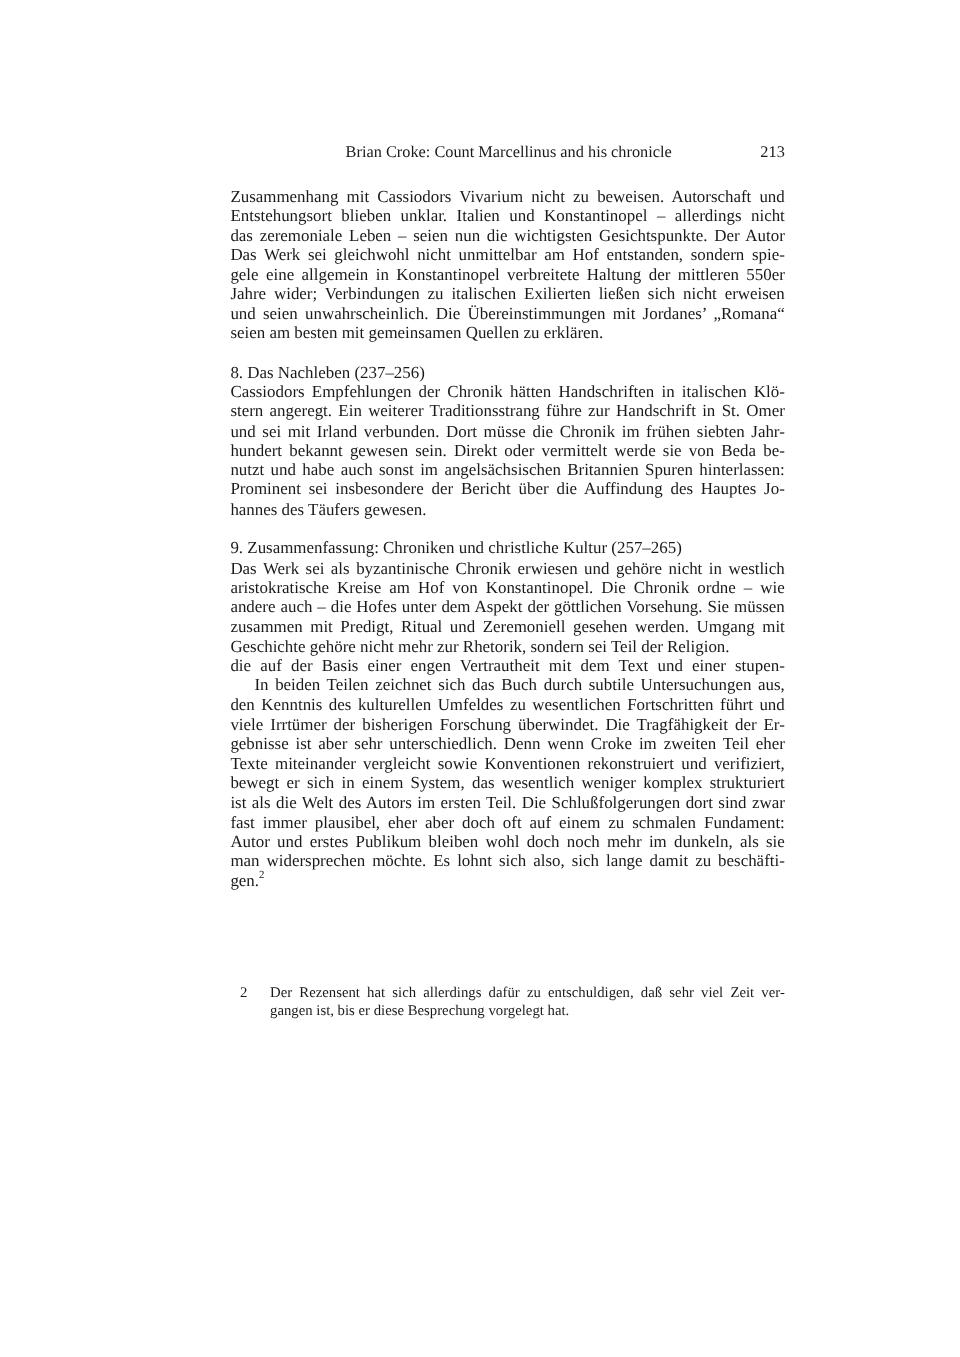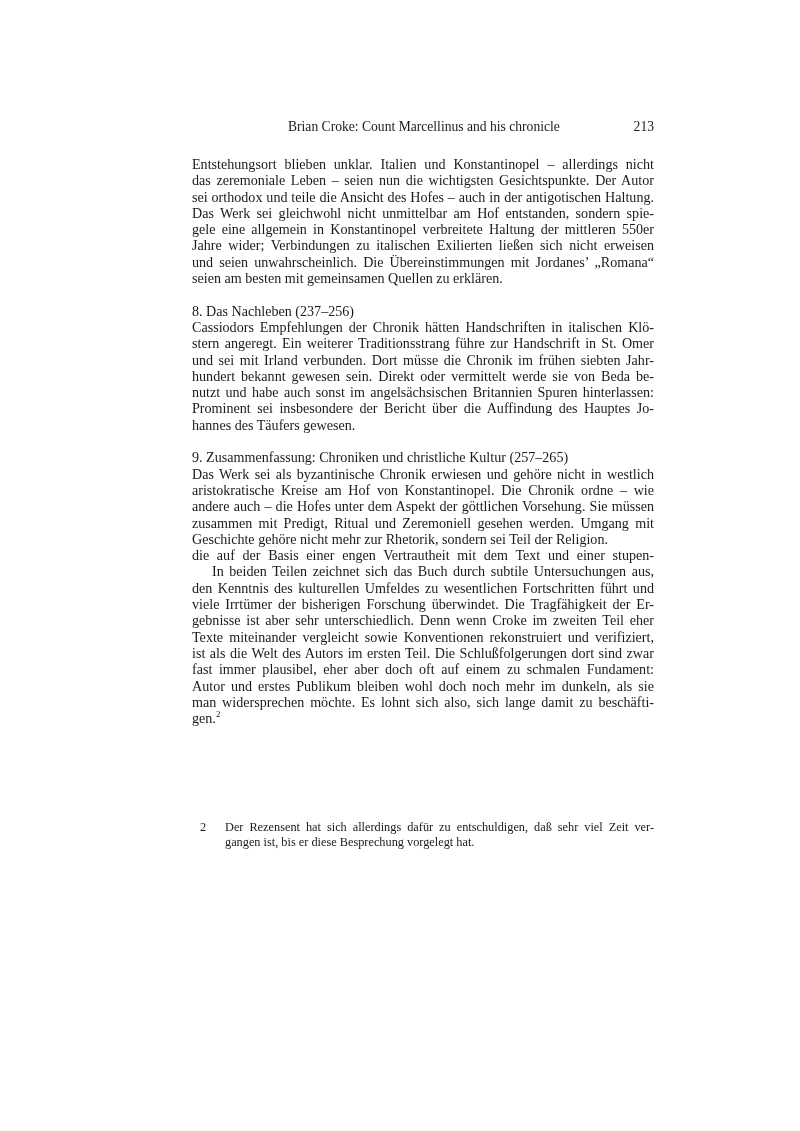--- a/index.html
+++ b/index.html
@@ -30,23 +30,23 @@
 
 <div class="page">
 
   <div class="running-head">
     <span class="running-title">Brian Croke: Count Marcellinus and his chronicle</span>
     <span class="page-number">213</span>
   </div>
 
   <div class="body-text">
     <div>
+      <span class="line">Zusammenhang mit Cassiodors Vivarium nicht zu beweisen. Autorschaft und</span>
       <span class="line">Entstehungsort blieben unklar. Italien und Konstantinopel – allerdings nicht</span>
       <span class="line">das zeremoniale Leben – seien nun die wichtigsten Gesichtspunkte. Der Autor</span>
-      <span class="line">sei orthodox und teile die Ansicht des Hofes – auch in der antigotischen Haltung.</span>
       <span class="line">Das Werk sei gleichwohl nicht unmittelbar am Hof entstanden, sondern spie-</span>
       <span class="line">gele eine allgemein in Konstantinopel verbreitete Haltung der mittleren 550er</span>
       <span class="line">Jahre wider; Verbindungen zu italischen Exilierten ließen sich nicht erweisen</span>
       <span class="line">und seien unwahrscheinlich. Die Übereinstimmungen mit Jordanes’ „Romana“</span>
       <span class="line last">seien am besten mit gemeinsamen Quellen zu erklären.</span>
     </div>
 
     <div class="gap"></div>
 
     <div>
@@ -69,20 +69,21 @@
       <span class="line">andere auch – die Hofes unter dem Aspekt der göttlichen Vorsehung. Sie müssen</span>
       <span class="line">zusammen mit Predigt, Ritual und Zeremoniell gesehen werden. Umgang mit</span>
       <span class="line last">Geschichte gehöre nicht mehr zur Rhetorik, sondern sei Teil der Religion.</span>
 
       <span class="line">die auf der Basis einer engen Vertrautheit mit dem Text und einer stupen-</span>
       <span class="line indent">In beiden Teilen zeichnet sich das Buch durch subtile Untersuchungen aus,</span>
       <span class="line">den Kenntnis des kulturellen Umfeldes zu wesentlichen Fortschritten führt und</span>
       <span class="line">viele Irrtümer der bisherigen Forschung überwindet. Die Tragfähigkeit der Er-</span>
       <span class="line">gebnisse ist aber sehr unterschiedlich. Denn wenn Croke im zweiten Teil eher</span>
       <span class="line">Texte miteinander vergleicht sowie Konventionen rekonstruiert und verifiziert,</span>
+      <span class="line">bewegt er sich in einem System, das wesentlich weniger komplex strukturiert</span>
       <span class="line">ist als die Welt des Autors im ersten Teil. Die Schlußfolgerungen dort sind zwar</span>
       <span class="line">fast immer plausibel, eher aber doch oft auf einem zu schmalen Fundament:</span>
       <span class="line">Autor und erstes Publikum bleiben wohl doch noch mehr im dunkeln, als sie</span>
       <span class="line">man widersprechen möchte. Es lohnt sich also, sich lange damit zu beschäfti-</span>
       <span class="line last"><span>gen.</span><sup>2</sup></span>
     </div>
   </div>
 
   <div class="footnote">
     <span class="fn-num">2</span>

